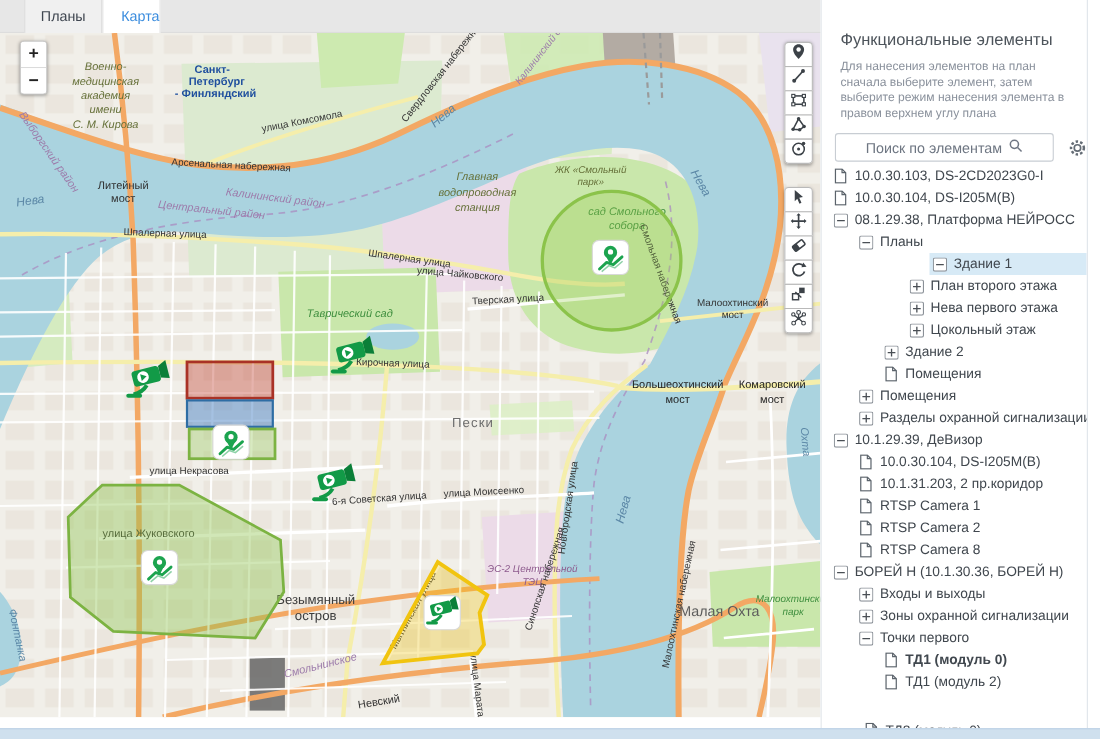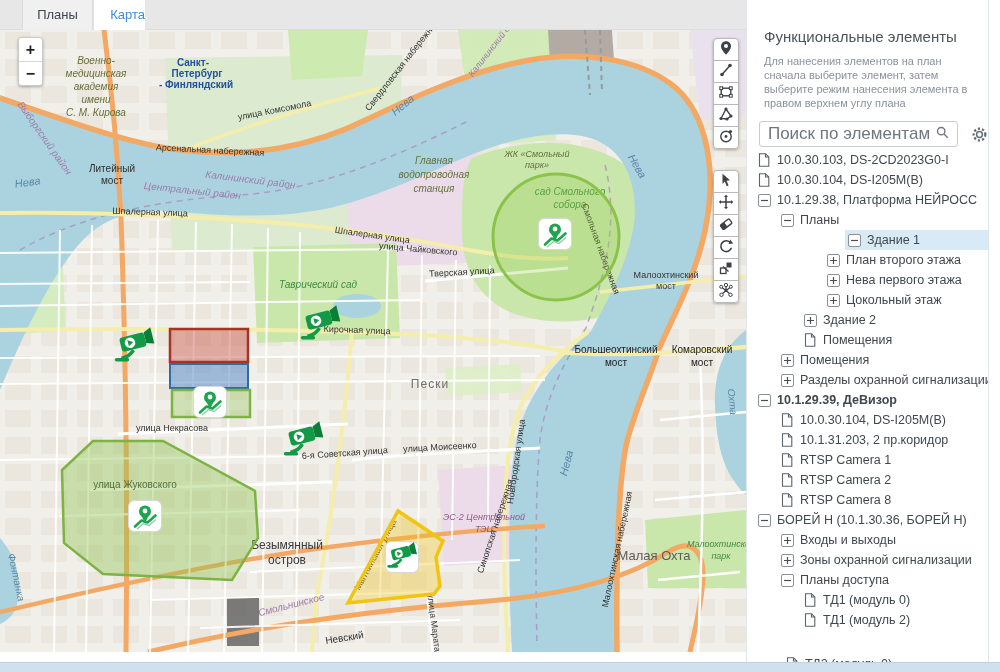--- a/index.html
+++ b/index.html
@@ -30,21 +30,21 @@
   .panel{position:absolute;left:746px;top:0;width:242px;height:662px;background:#fff;
          border-left:1px solid #e2e6ea;box-sizing:border-box;overflow:hidden;}
   .rstrip{position:absolute;left:988px;top:0;width:12px;height:662px;background:#fff;
           border-left:1px solid #dfe5ea;box-sizing:border-box;}
   .bbar{position:absolute;left:0;top:662px;width:1000px;height:10px;background:#cfe0ee;
         border-top:1px solid #bcd2e5;box-sizing:border-box;}
   .ptitle{margin:28px 0 0 17px;font-size:15px;color:#4d545b;}
   .pdesc{margin:9px 16px 0 17px;font-size:11px;line-height:14px;color:#8a919c;}
   .search-row{display:flex;align-items:center;margin:11px 0 0 12px;}
   .search-box{width:201px;height:24px;border:1px solid #c8cdd3;border-radius:3px;display:flex;
-              align-items:center;justify-content:center;gap:6px;font-size:17px;color:#6e7682;
+              align-items:center;justify-content:center;gap:6px;font-size:13px;color:#6e7682;
               cursor:text;background:#fff;}
   .gear{margin-left:13px;cursor:pointer;display:flex;align-items:center;}
   .tree{margin-top:3px;}
   .trow{display:flex;align-items:center;height:20px;cursor:pointer;box-sizing:border-box;}
   .inner{display:flex;align-items:center;gap:6px;height:20px;flex:1;padding-left:3px;}
   .inner.sel{background:#d7eaf6;margin-left:44px;}
   .ticon{display:flex;align-items:center;width:13px;flex:0 0 13px;}
   .tlabel{font-size:12.5px;color:#40474e;white-space:nowrap;}
 </style>
 </head>
@@ -356,21 +356,21 @@
         </div>
       </div>
       <div class="trow" style="padding-left: 8px;">
         <div class="inner">
           <span class="ticon">
             <svg width="13" height="13" viewBox="0 0 13 13">
               <rect x="0.5" y="0.5" width="12" height="12" rx="1.5" fill="#fff" stroke="#8a9097"></rect>
               <path d="M3,6.5 h7" stroke="#4a4f55" stroke-width="1.2"></path>
             </svg>
           </span>
-          <span class="tlabel">10.1.29.38, Платформа НЕЙРОСС</span>
+          <span class="tlabel">08.1.29.38, Платформа НЕЙРОСС</span>
         </div>
       </div>
       <div class="trow" style="padding-left: 31px;">
         <div class="inner">
           <span class="ticon">
             <svg width="13" height="13" viewBox="0 0 13 13">
               <rect x="0.5" y="0.5" width="12" height="12" rx="1.5" fill="#fff" stroke="#8a9097"></rect>
               <path d="M3,6.5 h7" stroke="#4a4f55" stroke-width="1.2"></path>
             </svg>
           </span>
@@ -458,21 +458,21 @@
         <div class="inner">
           <span class="ticon">
             <svg width="13" height="13" viewBox="0 0 13 13">
               <rect x="0.5" y="0.5" width="12" height="12" rx="1.5" fill="#fff" stroke="#8a9097"></rect>
               <path d="M3,6.5 h7 M6.5,3 v7" stroke="#4a4f55" stroke-width="1.2"></path>
             </svg>
           </span>
           <span class="tlabel">Разделы охранной сигнализации</span>
         </div>
       </div>
-      <div class="trow" style="padding-left: 8px; font-weight: bold;">
+      <div class="trow" style="padding-left: 8px;">
         <div class="inner">
           <span class="ticon">
             <svg width="13" height="13" viewBox="0 0 13 13">
               <rect x="0.5" y="0.5" width="12" height="12" rx="1.5" fill="#fff" stroke="#8a9097"></rect>
               <path d="M3,6.5 h7" stroke="#4a4f55" stroke-width="1.2"></path>
             </svg>
           </span>
           <span class="tlabel">10.1.29.39, ДеВизор</span>
         </div>
       </div>
@@ -565,24 +565,24 @@
         </div>
       </div>
       <div class="trow" style="padding-left: 31px;">
         <div class="inner">
           <span class="ticon">
             <svg width="13" height="13" viewBox="0 0 13 13">
               <rect x="0.5" y="0.5" width="12" height="12" rx="1.5" fill="#fff" stroke="#8a9097"></rect>
               <path d="M3,6.5 h7" stroke="#4a4f55" stroke-width="1.2"></path>
             </svg>
           </span>
-          <span class="tlabel">Планы доступа</span>
-        </div>
-      </div>
-      <div class="trow" style="padding-left: 54px;">
+          <span class="tlabel">Точки первого</span>
+        </div>
+      </div>
+      <div class="trow" style="padding-left: 54px; font-weight: bold;">
         <div class="inner">
           <span class="ticon">
             <svg width="12" height="14" viewBox="0 0 12 14">
               <path d="M1.5,0.7 h6 l3.3,3.3 v9.3 h-9.3 z" fill="none" stroke="#5b636b" stroke-width="1.1"></path>
               <path d="M7.5,0.7 v3.3 h3.3" fill="none" stroke="#5b636b" stroke-width="1.1"></path>
             </svg>
           </span>
           <span class="tlabel">ТД1 (модуль 0)</span>
         </div>
       </div>

